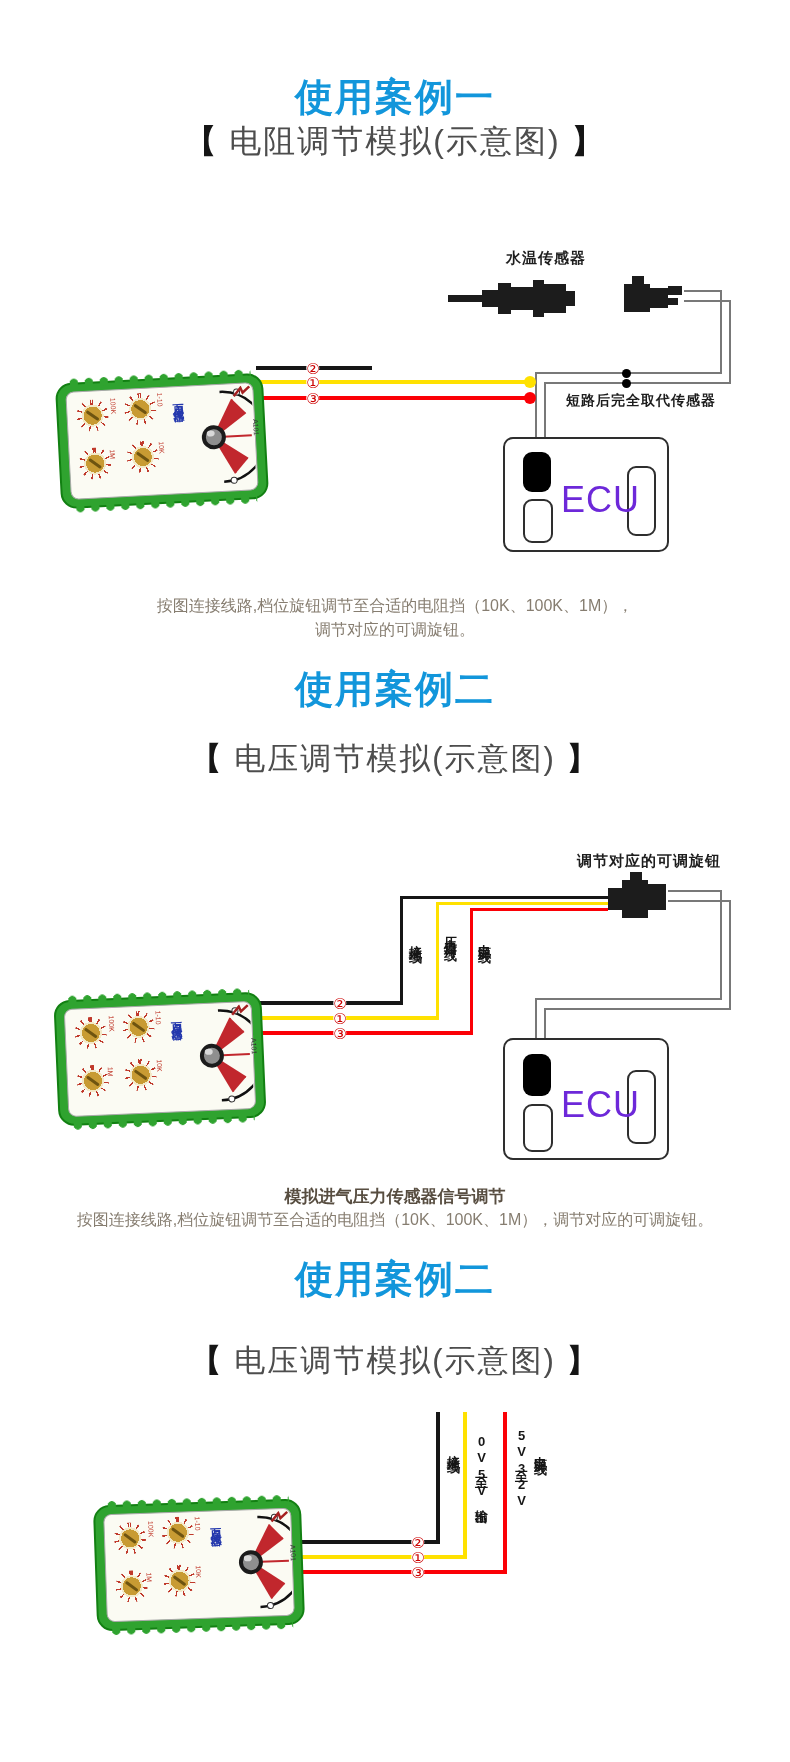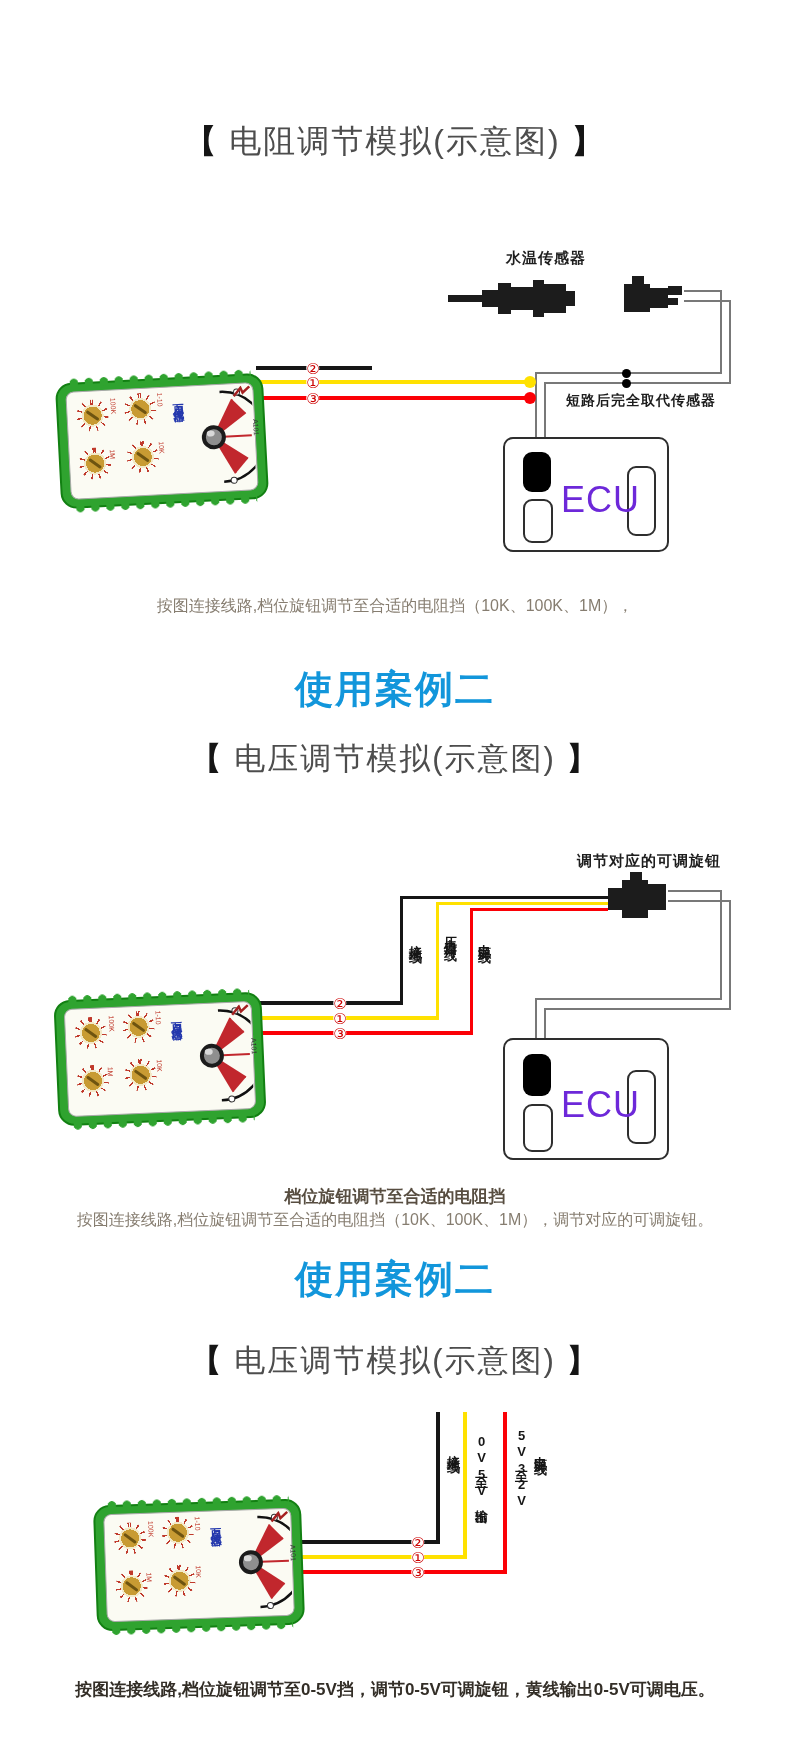--- a/index.html
+++ b/index.html
@@ -71,20 +71,21 @@
   .dev-logo{position:absolute;right:10px;top:10px;width:20px;height:12px}
   .d-pos1{left:58px;top:378px;transform:rotate(-3deg)}
   .d-pos2{left:56px;top:996px;transform:rotate(-2.5deg)}
   .d-pos3{left:95px;top:1502px;transform:rotate(-2deg)}
 </style>
 </head>
 <body>
 
 <div class="page">
 
+  <div class="case-title" style="top:76px">使用案例一</div>
   <div class="case-sub" style="top:122px">
     <span class="br">【</span>
     <span>电阻调节模拟(示意图)</span>
     <span class="br">】</span>
   </div>
 
   <div class="dlabel" style="left:506px;top:249px">水温传感器</div>
 
   <svg class="conn" style="left:448px;top:278px" width="150" height="42" viewBox="0 0 150 42">
     <rect x="0" y="17" width="34" height="7"></rect>
@@ -160,20 +161,21 @@
       <circle cx="47" cy="5" r="3" fill="#fff" stroke="#333"></circle>
       <circle cx="40" cy="93" r="3" fill="#fff" stroke="#333"></circle>
     </svg>
     <span class="dev-model">A101</span>
     <svg class="dev-logo" viewBox="0 0 20 12">
       <path d="M2 10 L9 2 L11 7 L18 1" stroke="#a52020" fill="none" stroke-width="2.5"></path>
     </svg>
   </div>
 
   <div class="cap-b" style="top:596px">按图连接线路,档位旋钮调节至合适的电阻挡（10K、100K、1M），</div>
+  <div class="cap-b" style="top:620px">调节对应的可调旋钮。</div>
 
   <div class="case-title" style="top:668px">使用案例二</div>
   <div class="case-sub" style="top:740px;font-size:31px">
     <span class="br">【</span>
     <span>电压调节模拟(示意图)</span>
     <span class="br">】</span>
   </div>
 
   <div class="dlabel" style="left:577px;top:852px">调节对应的可调旋钮</div>
   <svg class="conn" style="left:606px;top:872px" width="66" height="52" viewBox="0 0 66 52">
@@ -246,21 +248,21 @@
       <ellipse cx="19" cy="45" rx="4" ry="3" fill="#d9d9d9"></ellipse>
       <circle cx="47" cy="5" r="3" fill="#fff" stroke="#333"></circle>
       <circle cx="40" cy="93" r="3" fill="#fff" stroke="#333"></circle>
     </svg>
     <span class="dev-model">A101</span>
     <svg class="dev-logo" viewBox="0 0 20 12">
       <path d="M2 10 L9 2 L11 7 L18 1" stroke="#a52020" fill="none" stroke-width="2.5"></path>
     </svg>
   </div>
 
-  <div class="cap-h" style="top:1185px">档位旋钮调节至合适的电阻挡</div>
+  <div class="cap-h" style="top:1185px">模拟进气压力传感器信号调节</div>
   <div class="cap-b" style="top:1210px">按图连接线路,档位旋钮调节至合适的电阻挡（10K、100K、1M），调节对应的可调旋钮。</div>
 
   <div class="case-title" style="top:1258px">使用案例二</div>
   <div class="case-sub" style="top:1342px;font-size:31px">
     <span class="br">【</span>
     <span>电压调节模拟(示意图)</span>
     <span class="br">】</span>
   </div>
 
   <div class="w v black" style="left:436px;top:1412px;height:132px"></div>
@@ -306,15 +308,14 @@
       <ellipse cx="19" cy="45" rx="4" ry="3" fill="#d9d9d9"></ellipse>
       <circle cx="47" cy="5" r="3" fill="#fff" stroke="#333"></circle>
       <circle cx="40" cy="93" r="3" fill="#fff" stroke="#333"></circle>
     </svg>
     <span class="dev-model">A101</span>
     <svg class="dev-logo" viewBox="0 0 20 12">
       <path d="M2 10 L9 2 L11 7 L18 1" stroke="#a52020" fill="none" stroke-width="2.5"></path>
     </svg>
   </div>
 
-  <div class="cap-strong" style="top:1678px">按图连接线路,档位旋钮调节至0-5V挡，调节0-5V可调旋钮，黄线输出0-5V可调电压。</div>
 
 </div>
 
 </body></html>

